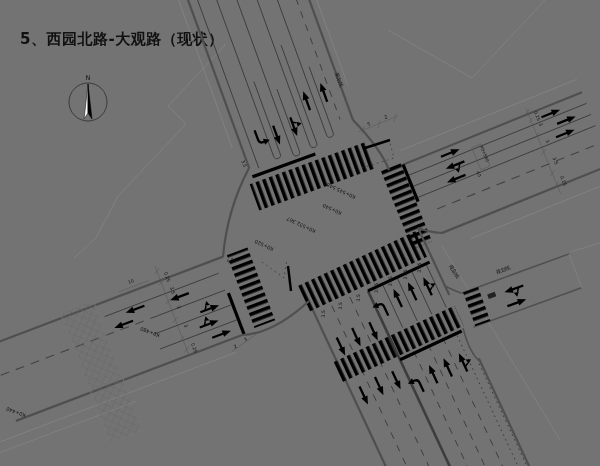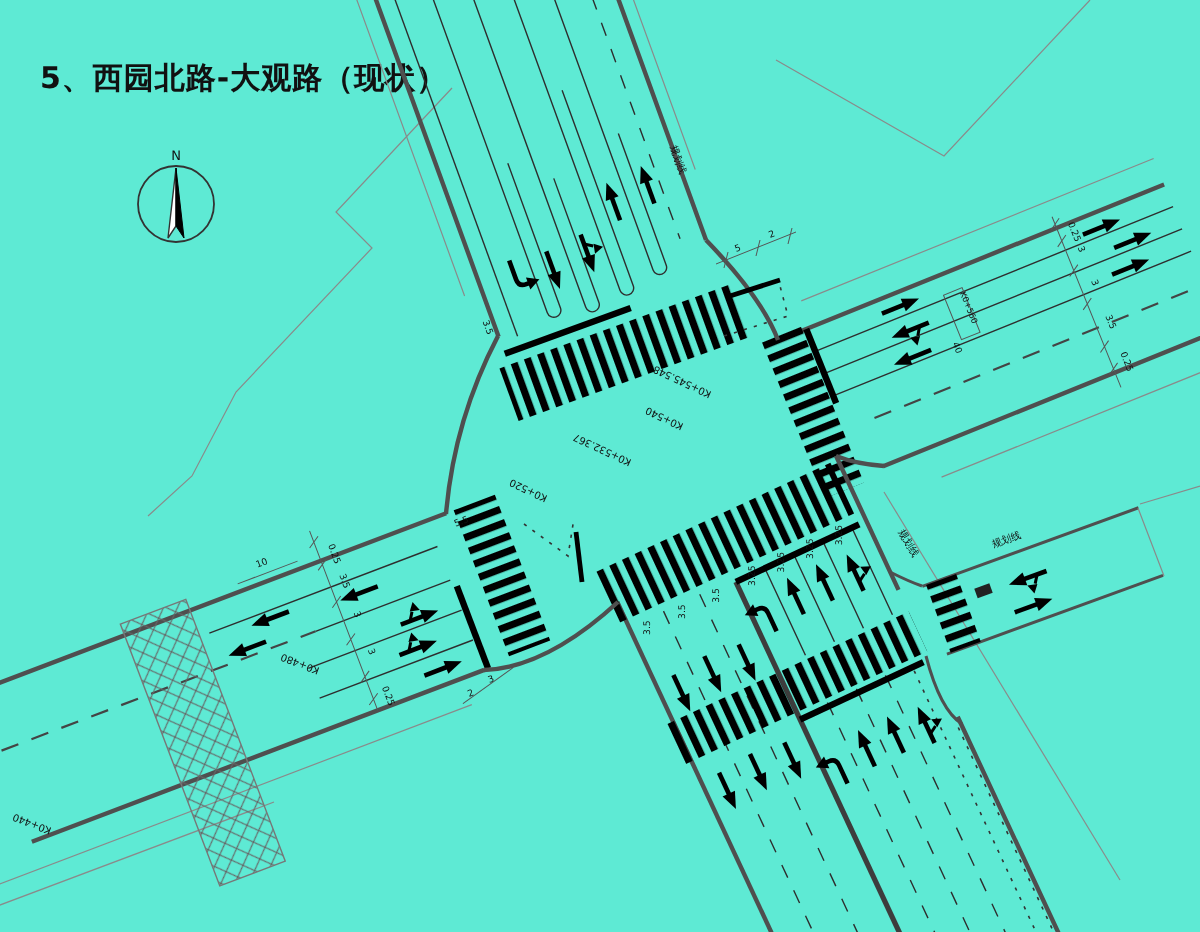--- a/index.html
+++ b/index.html
@@ -1,16 +1,16 @@
 <!DOCTYPE html>
 <html><head>
 <meta charset="utf-8">
 <style>
   html,body{margin:0;padding:0;background:#fff;}
-  .stage{position:relative;width:600px;height:466px;background:#5eead4;overflow:hidden;
+  .stage{position:relative;width:600px;height:466px;background:#737373;overflow:hidden;
          font-family:"DejaVu Sans","Liberation Sans",sans-serif;}
   svg{display:block}
   .edge{stroke:#4f4f4f;stroke-width:2.2;fill:none}
   .edge2{stroke:#4f4f4f;stroke-width:1.5;fill:none}
   .median{stroke:#3d3d3d;stroke-width:2.6;fill:none}
   .thin{stroke:#2e2e2e;stroke-width:.7;fill:none}
   .thind{stroke:#2e2e2e;stroke-width:.7;fill:none;stroke-dasharray:7 7}
   .cdash{stroke:#444;stroke-width:1.1;fill:none;stroke-dasharray:9 7}
   .dot{stroke:#333;stroke-width:.8;fill:none;stroke-dasharray:1.6 3.6}
   .bnd{stroke:#8a8a8a;stroke-width:.6;fill:none}

